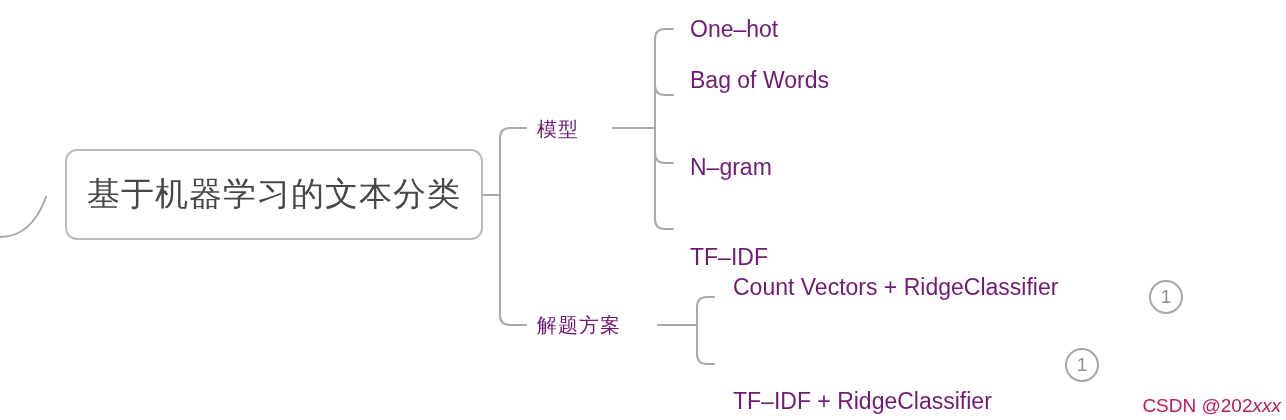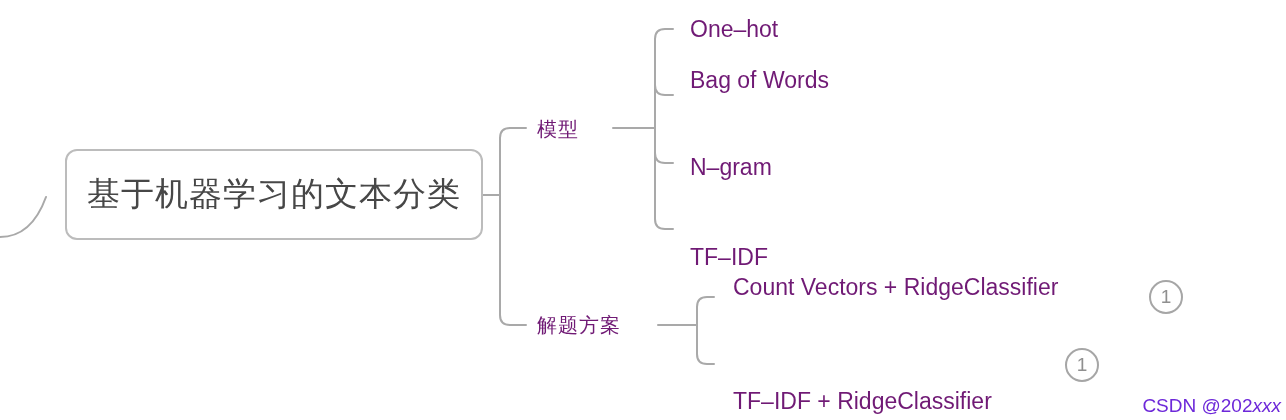--- a/index.html
+++ b/index.html
@@ -66,21 +66,21 @@
     justify-content: center;
     font-size: 19px;
     color: #8f8f8f;
     z-index: 2;
   }
   .watermark {
     position: absolute;
     right: 5px;
     bottom: 3px;
     font-size: 19px;
-    color: #6d28d9;
+    color: #be185d;
     white-space: nowrap;
     z-index: 3;
   }
   .watermark .wm-suffix {
     font-style: italic;
   }
 </style>
 </head>
 <body>
 

